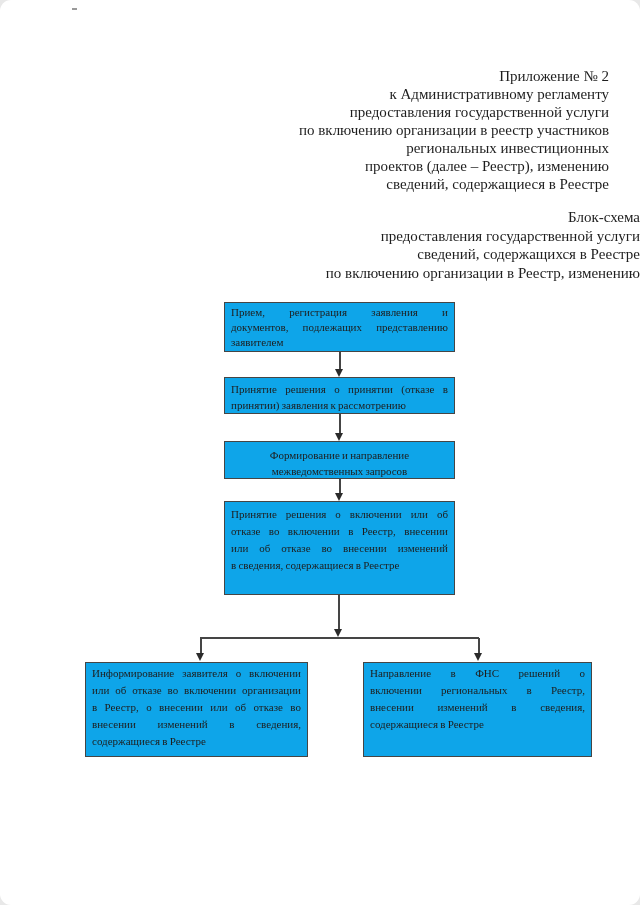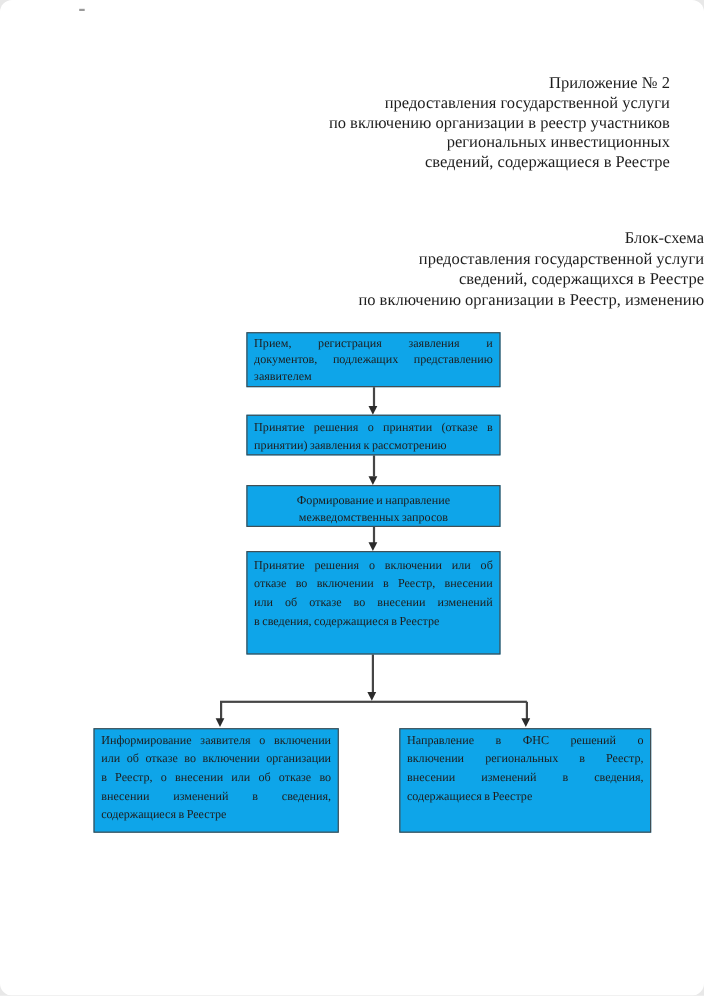--- a/index.html
+++ b/index.html
@@ -88,23 +88,25 @@
 </style>
 </head>
 <body>
 
 <div class="page">
 
   <div class="speck"></div>
 
   <div class="header">
       <div class="line">Приложение № 2</div>
+      <div class="line">к Административному регламенту</div>
       <div class="line">предоставления государственной услуги</div>
       <div class="line">по включению организации в реестр участников</div>
       <div class="line">региональных инвестиционных</div>
+      <div class="line">проектов (далее – Реестр), изменению</div>
       <div class="line">сведений, содержащиеся в Реестре</div>
     </div>
 
   <div class="doc-title">
       <div class="line">Блок-схема</div>
       <div class="line">предоставления государственной услуги</div>
       <div class="line">сведений, содержащихся в Реестре</div>
       <div class="line">по включению организации в Реестр, изменению</div>
     </div>
 

